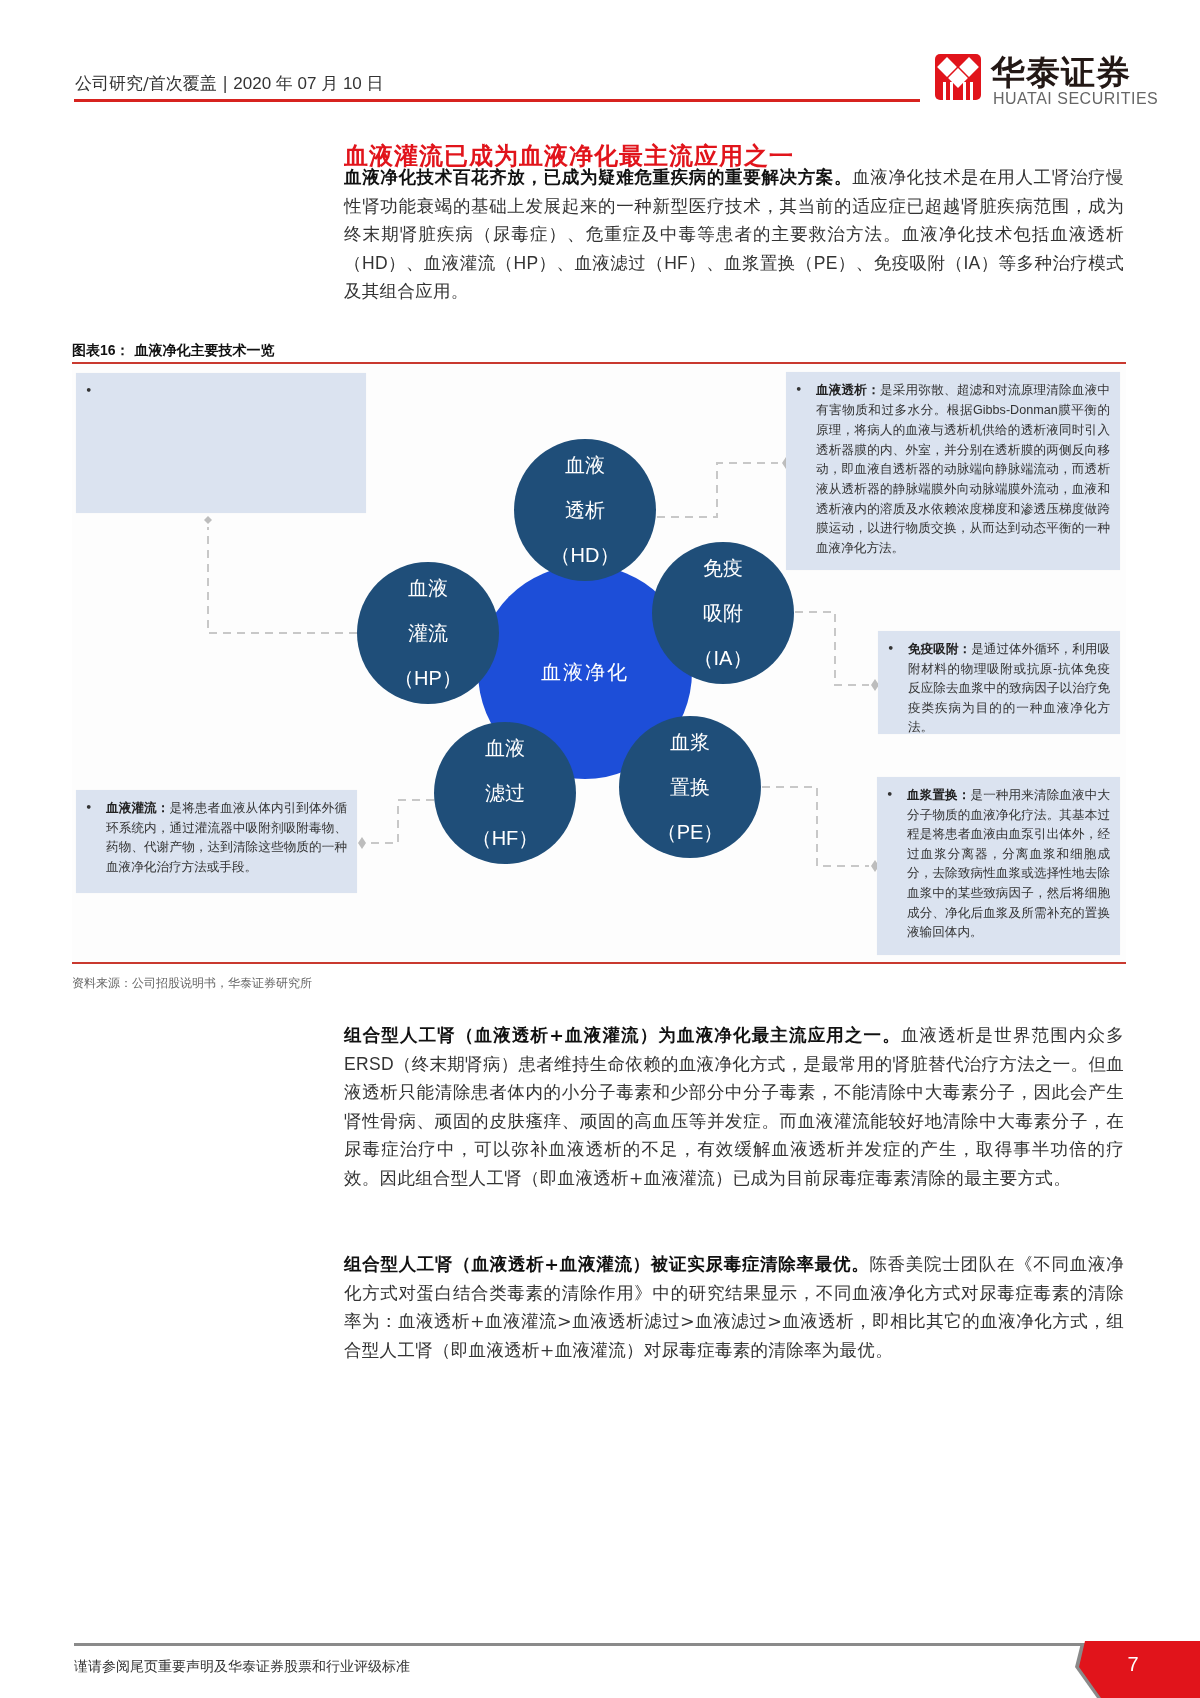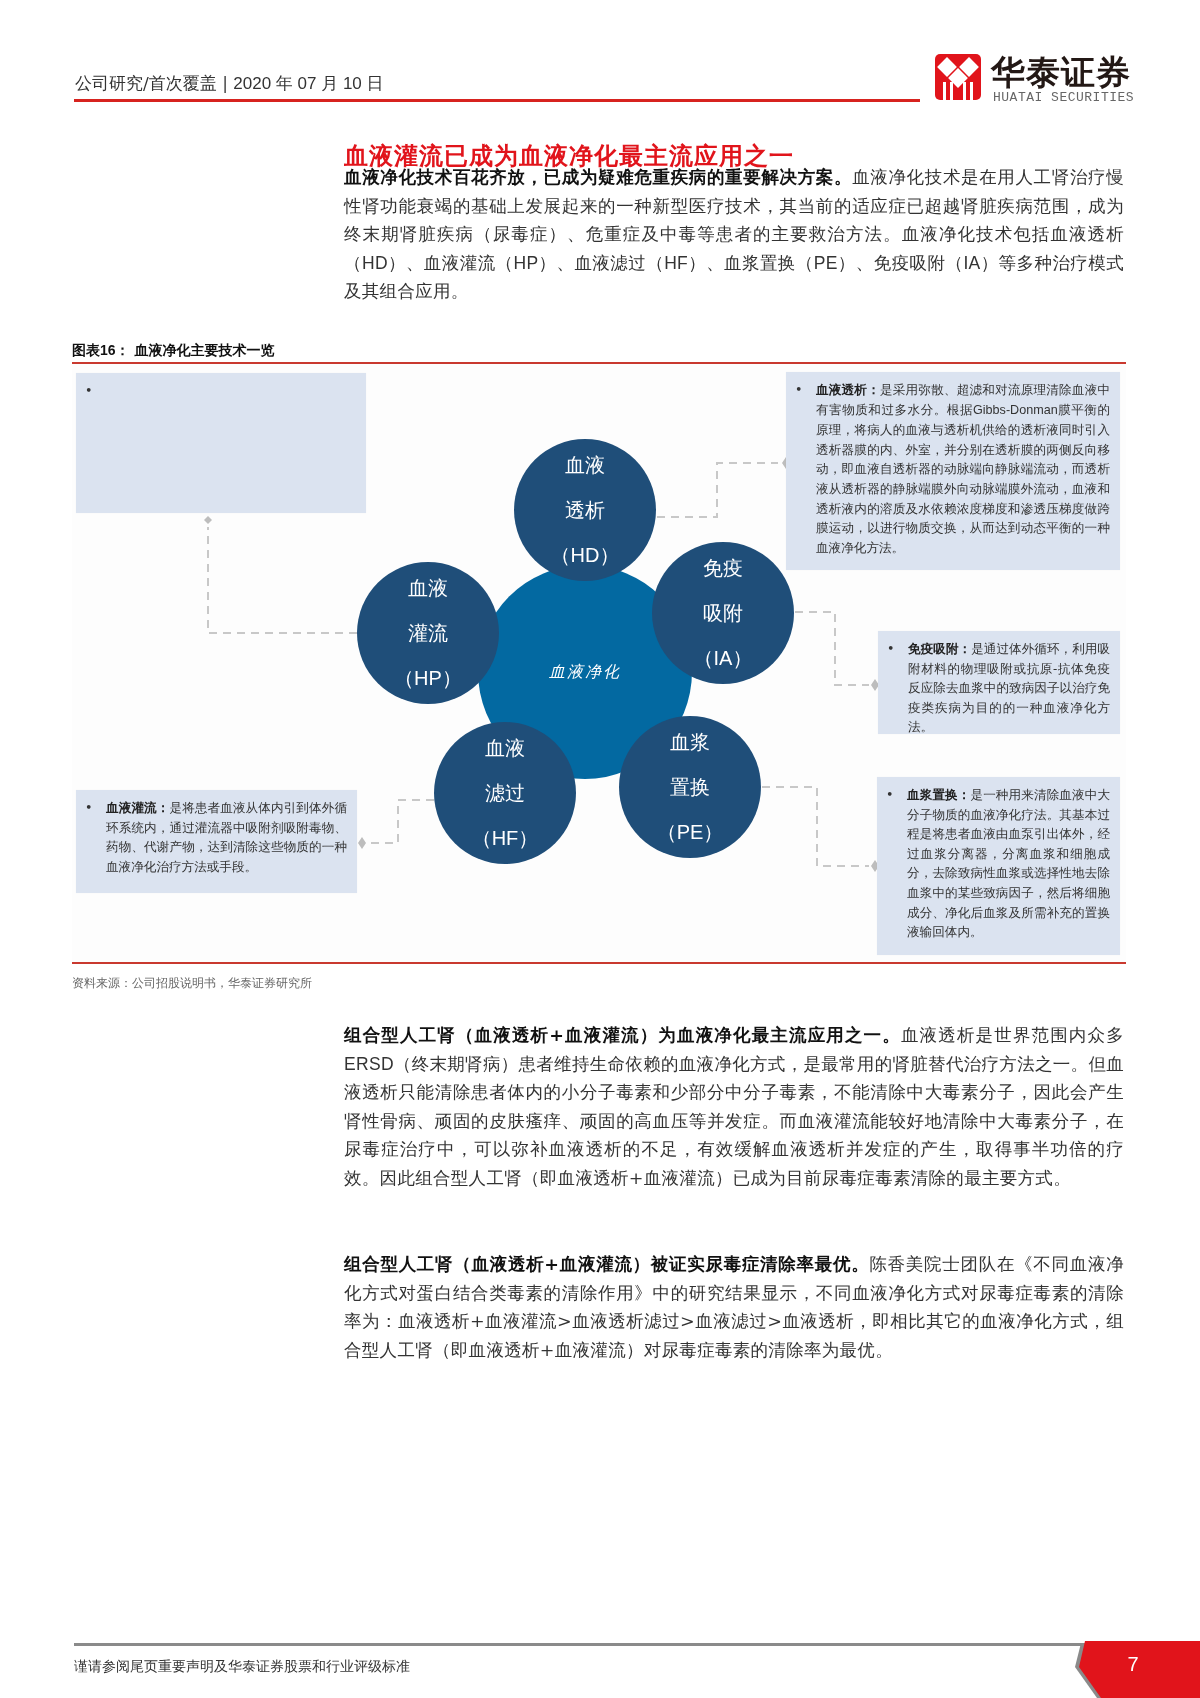--- a/index.html
+++ b/index.html
@@ -8,21 +8,21 @@
 
   .header-left { position: absolute; left: 75px; top: 72px; font-size: 17px; color: #333; font-family: "DejaVu Serif", serif; white-space: nowrap; }
   .header-left .date { font-family: "Liberation Sans", sans-serif; }
   .header-rule { position: absolute; left: 74px; top: 99px; width: 846px; height: 3px; background: #d7231f; }
 
   .logo { position: absolute; left: 935px; top: 52px; width: 200px; height: 56px; }
   .logo-mark { position: absolute; left: 0; top: 2px; width: 46px; height: 46px; background: #e1141b; border-radius: 5px; overflow: hidden; }
   .logo-mark .d { position: absolute; width: 14px; height: 14px; background: #fff; transform: rotate(45deg); }
   .logo-mark .bar { position: absolute; width: 3px; background: #fff; bottom: 0; height: 18px; }
   .logo-cn { position: absolute; left: 56px; top: -2px; font-size: 34px; font-weight: bold; color: #231815; font-family: "DejaVu Sans", sans-serif; letter-spacing: 1px; white-space: nowrap; }
-  .logo-en { position: absolute; left: 58px; top: 38px; font-size: 13px; color: #666; font-family: Liberation Mono, monospace; letter-spacing: 0.5px; white-space: nowrap; }
+  .logo-en { position: absolute; left: 58px; top: 38px; font-size: 16px; color: #666; font-family: Liberation Sans, sans-serif; letter-spacing: 0.5px; white-space: nowrap; }
 
   .section-title { position: absolute; left: 344px; top: 140px; font-size: 24px; color: #e1141b; font-weight: bold; letter-spacing: 1px; white-space: nowrap; }
 
   .body-para { position: absolute; left: 344px; width: 780px; font-size: 17.5px; line-height: 28.5px; color: #333; text-align: justify; letter-spacing: 0.3px; }
   .body-para .lead { font-weight: bold; color: #111; }
   .body-para .latin { font-family: Liberation Sans, sans-serif; }
 
   .fig-title { position: absolute; left: 72px; top: 342px; font-size: 14px; font-weight: bold; color: #111; white-space: nowrap; }
   .fig-title .num { font-family: "Liberation Sans", sans-serif; }
   .fig-rule-top { position: absolute; left: 72px; top: 362px; width: 1054px; height: 2px; background: #c9392f; }
@@ -31,21 +31,21 @@
 
   .note-box { position: absolute; background: #dbe3f0; padding: 8px 10px 8px 10px; font-size: 12.6px; line-height: 19.6px; color: #333; box-shadow: 0 0 1px rgba(0,0,0,0.05); }
   .note-box .bullet { position: absolute; left: 9px; top: 8px; }
   .note-box .content { padding-left: 20px; text-align: justify; }
   .note-box .term { font-weight: bold; color: #222; }
   .note-box .latin { font-family: "Liberation Sans", sans-serif; }
 
   .circle { position: absolute; border-radius: 50%; display: flex; flex-direction: column; align-items: center; justify-content: center; color: #ffffff; text-align: center; gap: 17px; }
   .circle.blue { width: 142px; height: 142px; background: #1f4e79; font-size: 20px; line-height: 28px; }
   .circle.blue .abbr { font-family: Liberation Sans, sans-serif; font-size: 20px; }
-  .circle.gray { width: 214px; height: 214px; background: #0369a1; font-size: 16px; letter-spacing: 2px; font-style: italic; }
+  .circle.gray { width: 214px; height: 214px; background: #1d4ed8; font-size: 20px; letter-spacing: 2px; }
 
   svg.connectors { position: absolute; left: 0; top: 0; width: 1200px; height: 1698px; pointer-events: none; }
 
   .source { position: absolute; left: 72px; top: 975px; font-size: 12px; color: #666; white-space: nowrap; }
 
   .footer-rule { position: absolute; left: 74px; top: 1643px; width: 1010px; height: 3px; background: #8a8a8a; }
   .footer-text { position: absolute; left: 74px; top: 1658px; font-size: 14px; color: #333; white-space: nowrap; }
   .page-tab { position: absolute; left: 1075px; top: 1641px; width: 125px; height: 57px; }
   .page-num { position: absolute; left: 1118px; top: 1653px; width: 30px; text-align: center; color: #fff; font-size: 20px; font-family: "Liberation Sans", sans-serif; }
 </style>

